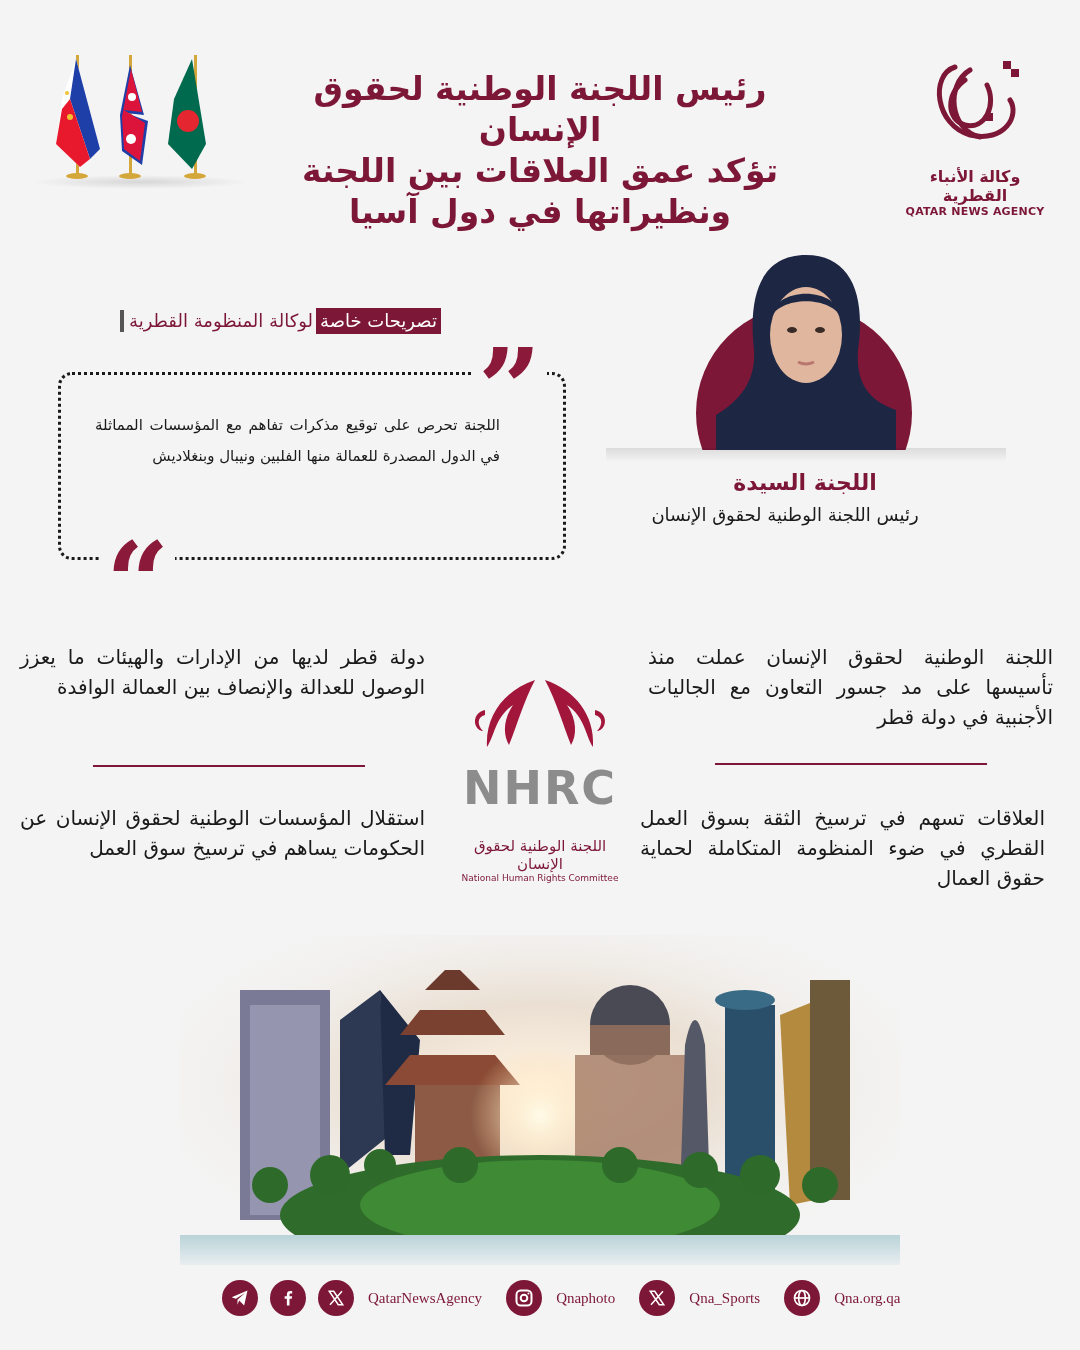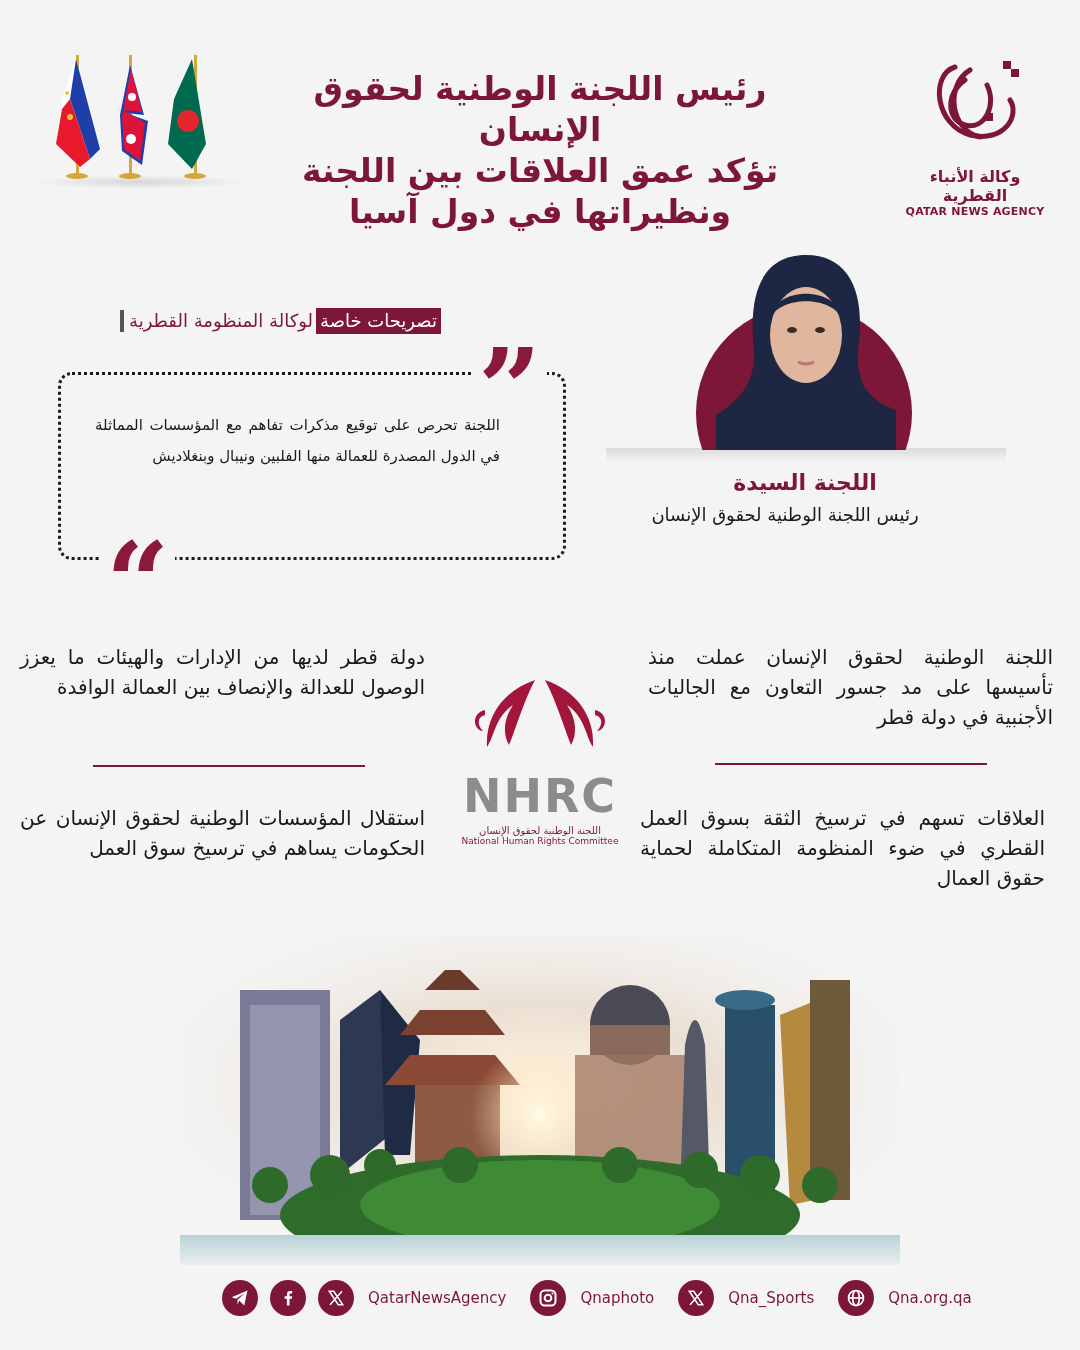--- a/index.html
+++ b/index.html
@@ -62,29 +62,29 @@
   #pt-r1 { left:640px; top:642px;margin-left:8px; }
   #pt-l1 { left:20px; top:642px; }
   #pt-r2 { left:640px; top:803px; }
   #pt-l2 { left:20px; top:803px; }
   .divider { position:absolute; height:2px; background:#7d1738; width:272px; }
   #div-r { left:715px; top:763px; }
   #div-l { left:93px; top:765px; }
 
   
   #nhrc { left:460px; top:675px; width:160px; text-align:center; }
-  #nhrc .letters { font-size:46px; color:#8c8c8c; font-weight:bold; letter-spacing:2px; line-height:50px; margin-top:12px; }
-  #nhrc .ar { font-size:10px; color:#7d1738; direction:rtl; margin-top:4px; }
+  #nhrc .letters { font-size:46px; color:#8c8c8c; font-weight:bold; letter-spacing:2px; line-height:50px; margin-top:4px; }
+  #nhrc .ar { font-size:15px; color:#7d1738; direction:rtl; margin-top:24px; }
   #nhrc .en { font-size:9px; color:#7d1738; }
 
   
   #skyline { left:180px; top:935px; width:720px; height:330px; }
 
   
-  #social { left:222px; top:1278px; height:40px; display:flex; align-items:center; gap:12px; }
+  #social { left:222px; top:1278px; height:40px; display:flex; align-items:center; gap:12px;font-family:Liberation Serif, serif; }
   .sicon { width:36px; height:36px; border-radius:50%; background:#7d1738;
     display:flex; align-items:center; justify-content:center; flex-shrink:0; }
   .slabel { font-size:15px; color:#7d1738; margin:0 12px 0 2px; white-space:nowrap; }
   #bottom-band { left:0; top:1320px; width:1080px; height:30px; background:#f4f4f4; }
 </style>
 </head>
 <body>
 
 <div id="flags" class="abs">
   <div class="flag-shadow"></div>

